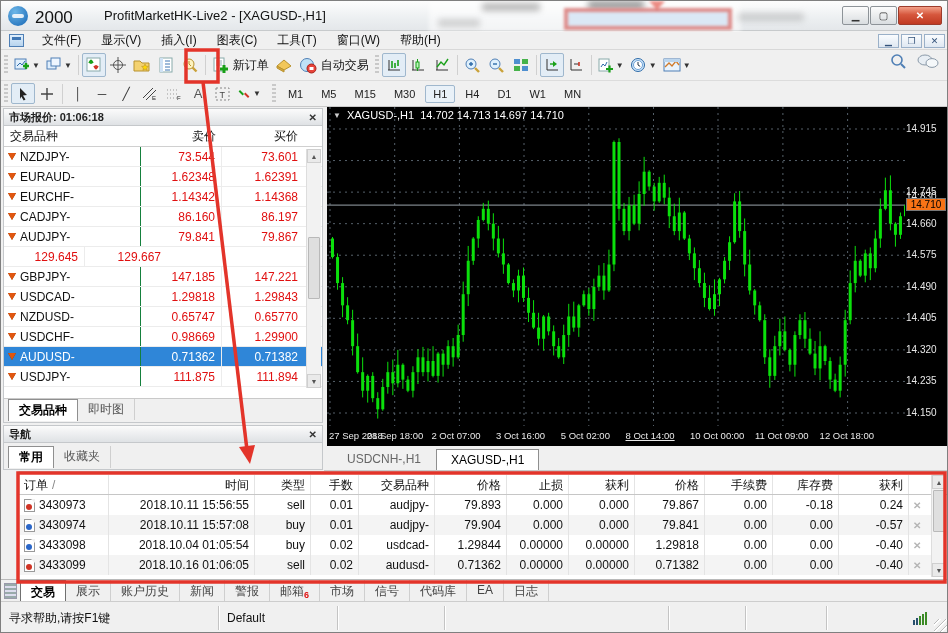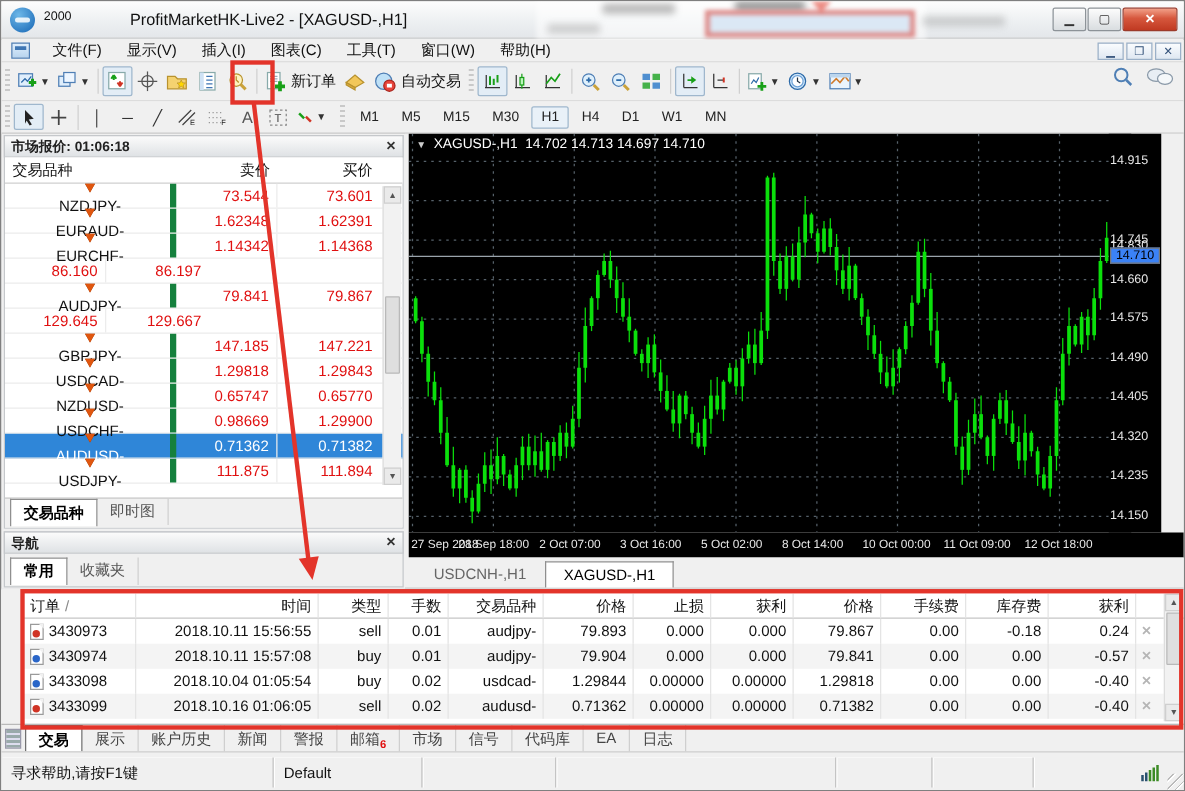--- a/index.html
+++ b/index.html
@@ -4,21 +4,21 @@
 <style>
   html,body{margin:0;padding:0;background:#9aa0a6;}
   *{box-sizing:border-box;font-family:"Liberation Sans",sans-serif;}
   #app{position:relative;width:948px;height:633px;background:#f0f0f0;border:1px solid #7f7f7f;overflow:hidden;}
   .abs{position:absolute;}
 
   
   #titlebar{left:0;top:0;width:948px;height:30px;background:linear-gradient(#fdfdfd,#eceff1 60%,#e4e7ea);border-bottom:1px solid #c7cacc;}
   #logo{left:7px;top:5px;width:20px;height:20px;border-radius:50%;background:radial-gradient(circle at 35% 30%,#6db7e8,#1565b4);}
   #logo:after{content:"";position:absolute;left:4px;top:8px;width:12px;height:4px;background:#fff;border-radius:2px;opacity:.85;}
-  #title-badge{left:34px;top:7px;font-size:10px;color:#111;}
+  #title-badge{left:34px;top:7px;font-size:17px;color:#111;}
   #title-text{left:103px;top:7px;font-size:13px;color:#111;}
   .winbtn{top:5px;height:19px;border:1px solid #8d9398;border-radius:2px;background:linear-gradient(#fcfcfc,#d9dde0);font-size:10px;color:#333;text-align:center;line-height:17px;}
   #btn-min{left:841px;width:27px;}
   #btn-max{left:869px;width:27px;}
   #btn-close{left:897px;width:44px;background:linear-gradient(#f2a088,#d6573d 45%,#c03a22);color:#fff;border-color:#9c3b2b;font-weight:bold;}
 
   
   .ghost{pointer-events:none;}
   #ghost-band{left:428px;top:0;width:312px;height:31px;background:rgba(255,255,255,.55);filter:blur(2px);}
   #ghost-redrect{left:563px;top:7px;width:168px;height:22px;border:4px solid rgba(224,62,48,.55);background:rgba(214,229,244,.85);filter:blur(1.5px);}
@@ -49,41 +49,41 @@
 
   
   .panel-hdr{height:18px;background:linear-gradient(#fbfbfb,#dfe2e5);border:1px solid #c5c8cb;font-size:11px;font-weight:bold;color:#222;display:flex;align-items:center;padding:0 5px;}
   .panel-hdr .x{margin-left:auto;font-size:10px;font-weight:bold;color:#333;}
   #market-watch{left:2px;top:107px;width:320px;height:315px;background:#fff;border:1px solid #c5c8cb;}
   #mw-colhdr{display:flex;height:21px;border-bottom:1px solid #d0d0d0;background:#fff;font-size:12px;color:#111;align-items:center;}
   .mw-c0{width:137px;padding-left:6px;}
   .mw-c1{width:81px;text-align:right;padding-right:6px;}
   .mw-c2{width:82px;text-align:right;padding-right:6px;}
   .mw-row{display:flex;height:20px;align-items:center;font-size:12px;border-bottom:1px solid #ececec;}
-  .mw-row .sym{width:137px;display:flex;align-items:center;gap:4px;padding-left:4px;color:#111;border-right:5px solid #15803d;height:100%;flex-direction:column;}
+  .mw-row .sym{width:137px;display:flex;align-items:center;gap:4px;padding-left:4px;color:#111;border-right:1px solid #15803d;height:100%;}
   .mw-row .bid,.mw-row .ask{width:81px;text-align:right;padding-right:6px;color:#e01010;border-right:1px solid #ececec;height:100%;line-height:20px;}
   .mw-row .ask{width:82px;border-right:none;}
   .mw-row.sel{background:#2f86d8;}
   .mw-row.sel .sym,.mw-row.sel .bid,.mw-row.sel .ask{color:#fff;}
   .dn-arrow{width:0;height:0;border-left:4px solid transparent;border-right:4px solid transparent;border-top:7px solid #e0560f;filter:drop-shadow(0 0 .5px #7a2d00);}
   .vscroll{position:absolute;right:1px;width:15px;background:#f2f2f2;border-left:1px solid #ddd;}
   .vscroll .arr{height:14px;font-size:7px;color:#555;text-align:center;line-height:14px;background:#eaeaea;border:1px solid #cfcfcf;}
   .vscroll .thumb{position:absolute;left:1px;width:12px;background:#dfdfdf;border:1px solid #b9b9b9;border-radius:1px;}
   .mini-tabs{position:absolute;left:0;bottom:0;width:100%;height:24px;background:#f0f0f0;border-top:1px solid #c9c9c9;display:flex;align-items:flex-start;padding-left:4px;}
   .mini-tab{font-size:12px;color:#555;padding:2px 10px;border-right:1px solid #cfcfcf;}
   .mini-tab.active{background:#fff;border:1px solid #8f8f8f;border-bottom:none;color:#000;font-weight:bold;height:22px;}
   #navigator{left:2px;top:424px;width:320px;height:45px;background:#f0f0f0;border:1px solid #c5c8cb;}
   #nav-tabs{display:flex;padding:3px 0 0 4px;}
 
   
   #chart-window{left:323px;top:106px;width:623px;height:364px;background:#f0f0f0;}
   #plot{left:3px;top:0;width:578px;height:319px;background:#000;overflow:hidden;}
-  #paxis{left:563px;top:0;width:42px;height:319px;background:#000;}
+  #paxis{left:581px;top:0;width:42px;height:319px;background:#000;}
   .ptick{position:absolute;right:3px;width:38px;font-size:10px;color:#e8e8e8;text-align:left;}
-  #cur-price{position:absolute;right:1px;width:40px;background:#3b82f6;color:#000;font-size:10px;text-align:center;border:1px solid #777;}
+  #cur-price{position:absolute;right:1px;width:40px;background:#f97316;color:#000;font-size:10px;text-align:center;border:1px solid #777;}
   #taxis{left:3px;top:319px;width:620px;height:20px;background:#000;}
   .tlab{position:absolute;top:4px;font-size:9.5px;color:#e8e8e8;white-space:nowrap;}
   #chart-tabs{left:0;top:339px;width:623px;height:25px;background:#f0f0f0;border-bottom:1px solid #c9c9c9;display:flex;align-items:flex-end;padding-left:8px;}
   .chart-tab{font-size:12px;color:#666;padding:3px 14px;border:1px solid transparent;}
   .chart-tab.active{background:#fff;border:1px solid #8f8f8f;border-bottom:none;color:#000;}
   #chart-header{position:absolute;left:6px;top:2px;font-size:11px;color:#fff;display:flex;gap:6px;align-items:center;}
   #chart-header .dd{color:#ccc;font-size:8px;}
 
   
   #terminal{left:0;top:470px;width:948px;height:108px;background:#fff;border-top:1px solid #c5c8cb;}
@@ -421,20 +421,24 @@
         </div>
         <div class="mw-row">
           <div class="sym">
             <span class="dn-arrow"></span>
             <span>EURCHF-</span>
           </div>
           <div class="bid">1.14342</div>
           <div class="ask">1.14368</div>
         </div>
         <div class="mw-row">
+          <div class="sym">
+            <span class="dn-arrow"></span>
+            <span>CADJPY-</span>
+          </div>
           <div class="bid">86.160</div>
           <div class="ask">86.197</div>
         </div>
         <div class="mw-row">
           <div class="sym">
             <span class="dn-arrow"></span>
             <span>AUDJPY-</span>
           </div>
           <div class="bid">79.841</div>
           <div class="ask">79.867</div>
@@ -786,21 +790,21 @@
         <div class="ptick" style="top: 268.444px;">14.235</div>
         <div class="ptick" style="top: 300px;">14.150</div>
         <div id="cur-price" style="top: 91.1046px;">14.710</div>
       </div>
     <div id="taxis" class="abs">
         <div class="tlab" style="left: 2px;">27 Sep 2018</div>
         <div class="tlab" style="left: 39.7px;">28 Sep 18:00</div>
         <div class="tlab" style="left: 104.4px;">2 Oct 07:00</div>
         <div class="tlab" style="left: 169px;">3 Oct 16:00</div>
         <div class="tlab" style="left: 233.8px;">5 Oct 02:00</div>
-        <div class="tlab" style="left: 298.5px;">8 Oct 14:00</div>
+        <div class="tlab" style="left: 298.5px; text-decoration: underline;">8 Oct 14:00</div>
         <div class="tlab" style="left: 363px;">10 Oct 00:00</div>
         <div class="tlab" style="left: 427.9px;">11 Oct 09:00</div>
         <div class="tlab" style="left: 492.6px;">12 Oct 18:00</div>
       </div>
     <div id="chart-tabs" class="abs">
         <div class="chart-tab">USDCNH-,H1</div>
         <div class="chart-tab active">XAGUSD-,H1</div>
       </div>
   </div>
 

